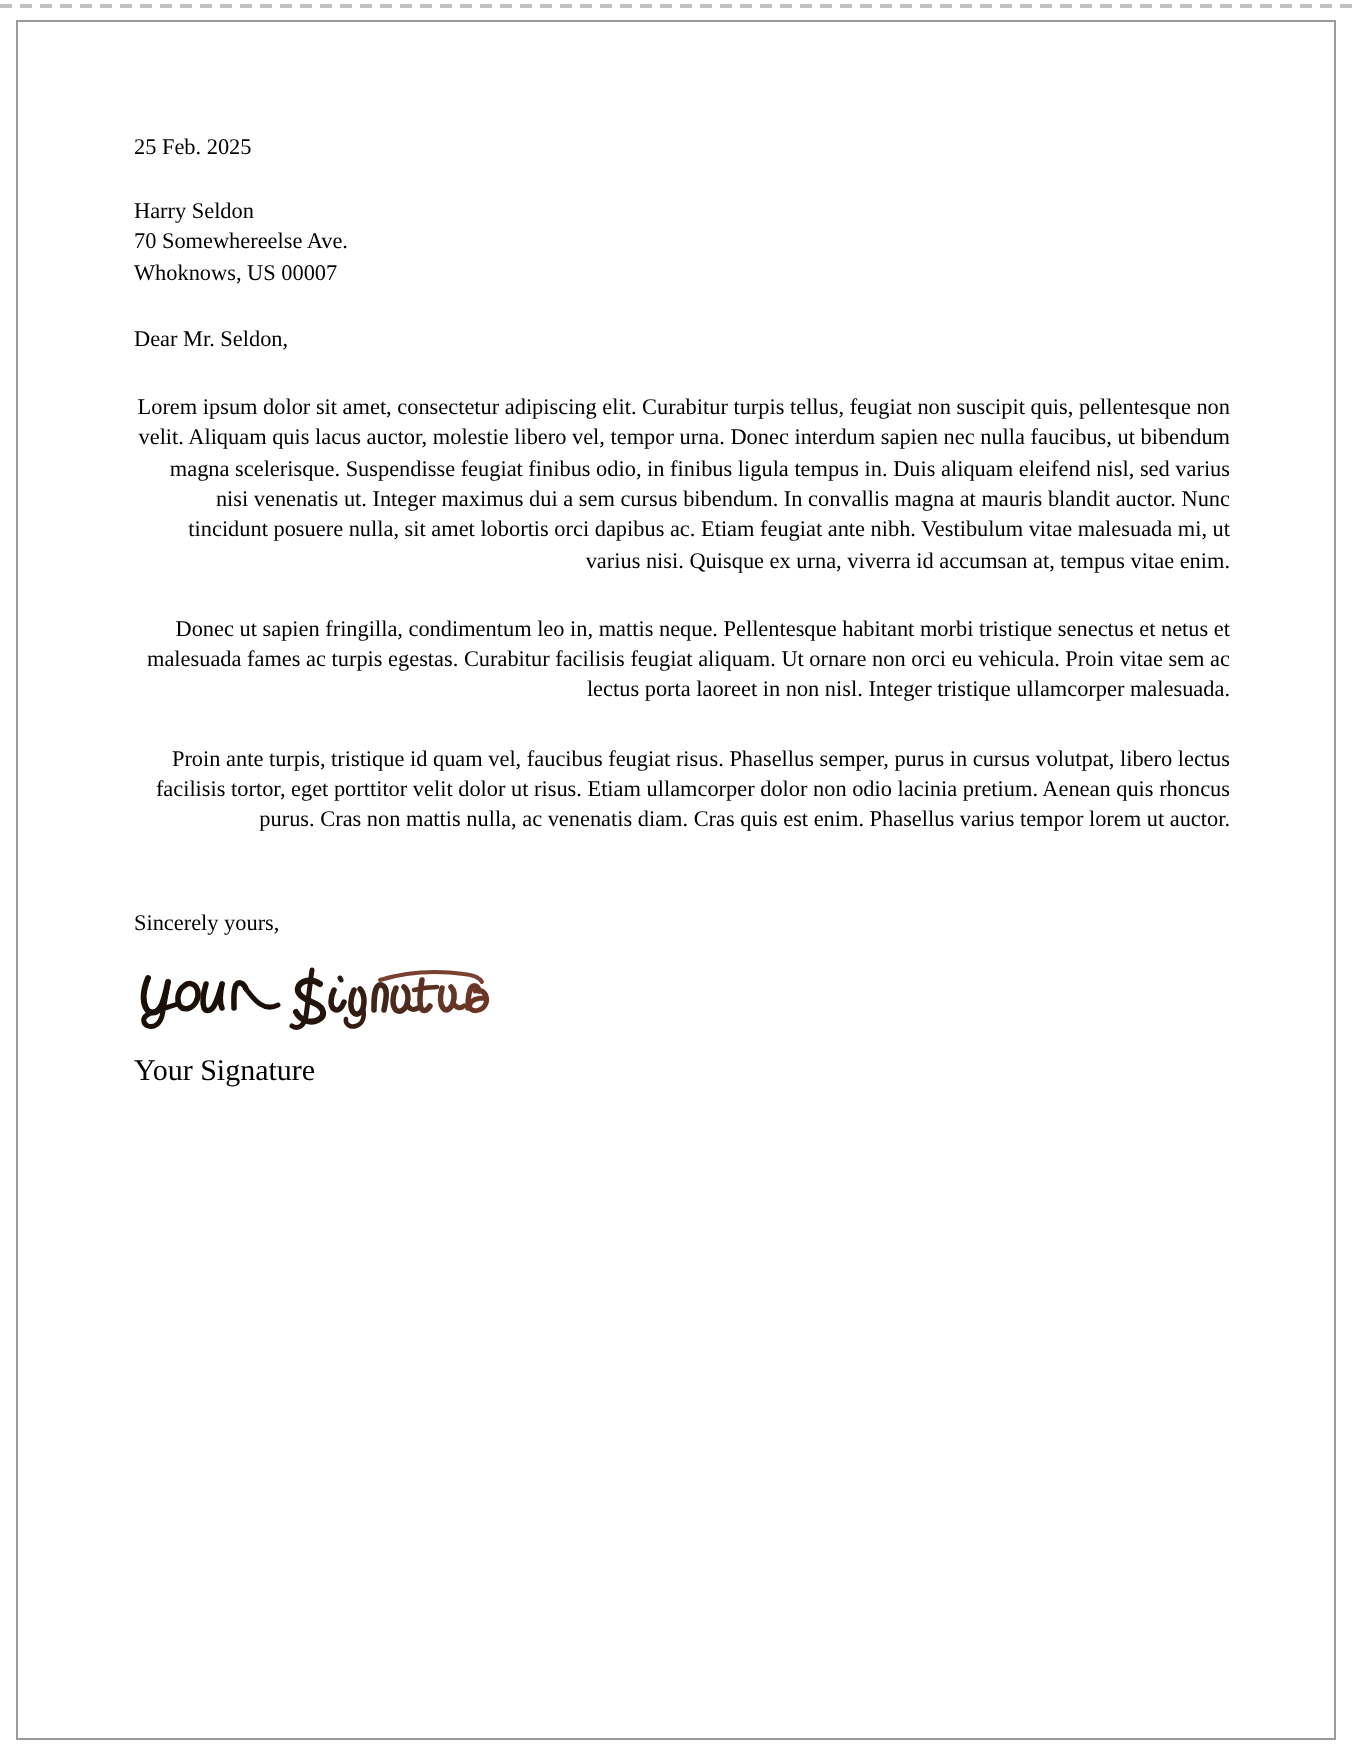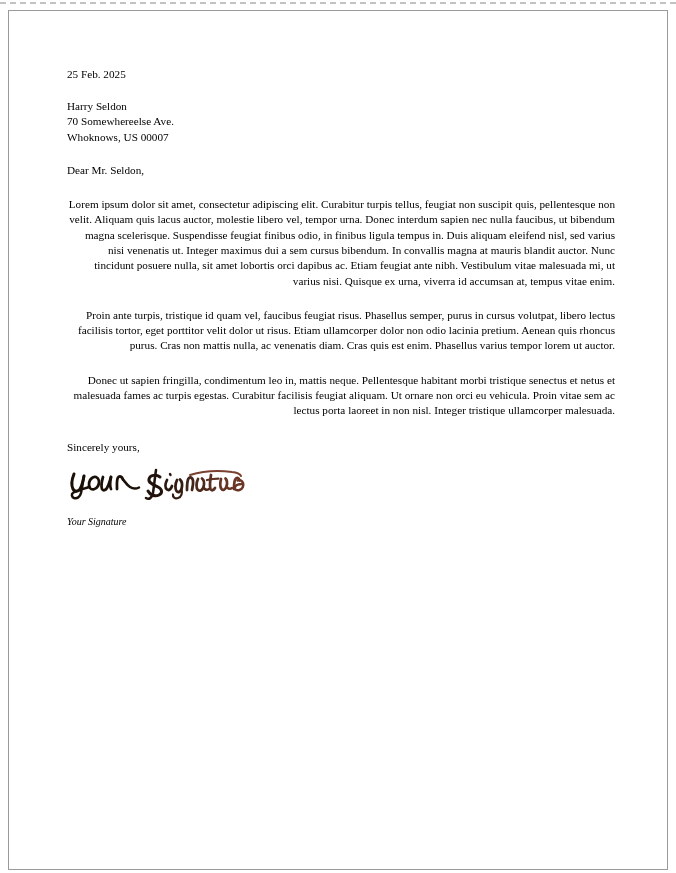--- a/index.html
+++ b/index.html
@@ -59,41 +59,40 @@
   .para {
     font-size: 11.2px;
     line-height: 15.3px;
     text-align: right;
     margin: 0 0 19px 0;
   }
 
   .closing-block {
     font-size: 11.2px;
     line-height: 15.2px;
-    margin-top: 21px;
+    margin-top: 36px;
   }
 
   
   .signature-wrap {
     margin-top: 12px;
     margin-bottom: 13px;
     width: 180px;
     height: 34px;
     position: relative;
   }
   .signature-img {
     display: block;
     width: 180px;
     height: 34px;
   }
 
   .signature-name {
-    font-size: 10px;
+    font-size: 15px;
     line-height: 15.2px;
-    font-style: italic;
   }
 </style>
 </head>
 <body>
 
 <div class="top-dashes"></div>
 
 <div class="page-sheet">
 
   <div class="letter-body">
@@ -109,22 +108,22 @@
       <div>Harry Seldon</div>
       <div>70 Somewhereelse Ave.</div>
       <div>Whoknows, US  00007</div>
     </div>
 
     <div class="block salutation-block">
       <div>Dear Mr. Seldon,</div>
     </div>
 
     <p class="para">Lorem ipsum dolor sit amet, consectetur adipiscing elit. Curabitur turpis tellus, feugiat non suscipit quis, pellentesque non velit. Aliquam quis lacus auctor, molestie libero vel, tempor urna. Donec interdum sapien nec nulla faucibus, ut bibendum magna scelerisque. Suspendisse feugiat finibus odio, in finibus ligula tempus in. Duis aliquam eleifend nisl, sed varius nisi venenatis ut. Integer maximus dui a sem cursus bibendum. In convallis magna at mauris blandit auctor. Nunc tincidunt posuere nulla, sit amet lobortis orci dapibus ac. Etiam feugiat ante nibh. Vestibulum vitae malesuada mi, ut varius nisi. Quisque ex urna, viverra id accumsan at, tempus vitae enim.</p>
+    <p class="para">Donec ut sapien fringilla, condimentum leo in, mattis neque. Pellentesque habitant morbi tristique senectus et netus et malesuada fames ac turpis egestas. Curabitur facilisis feugiat aliquam. Ut ornare non orci eu vehicula. Proin vitae sem ac lectus porta laoreet in non nisl. Integer tristique ullamcorper malesuada.</p>
     <p class="para">Proin ante turpis, tristique id quam vel, faucibus feugiat risus. Phasellus semper, purus in cursus volutpat, libero lectus facilisis tortor, eget porttitor velit dolor ut risus. Etiam ullamcorper dolor non odio lacinia pretium. Aenean quis rhoncus purus. Cras non mattis nulla, ac venenatis diam. Cras quis est enim. Phasellus varius tempor lorem ut auctor.</p>
-    <p class="para">Donec ut sapien fringilla, condimentum leo in, mattis neque. Pellentesque habitant morbi tristique senectus et netus et malesuada fames ac turpis egestas. Curabitur facilisis feugiat aliquam. Ut ornare non orci eu vehicula. Proin vitae sem ac lectus porta laoreet in non nisl. Integer tristique ullamcorper malesuada.</p>
 
     <div class="closing-block">
       <div>Sincerely yours,</div>
     </div>
 
     <div class="signature-wrap">
       <svg class="signature-img" viewBox="0 0 360 68" xmlns="http://www.w3.org/2000/svg">
         <title>Your Signature</title>
         <g fill="none" stroke-linecap="round" stroke-linejoin="round">
 

